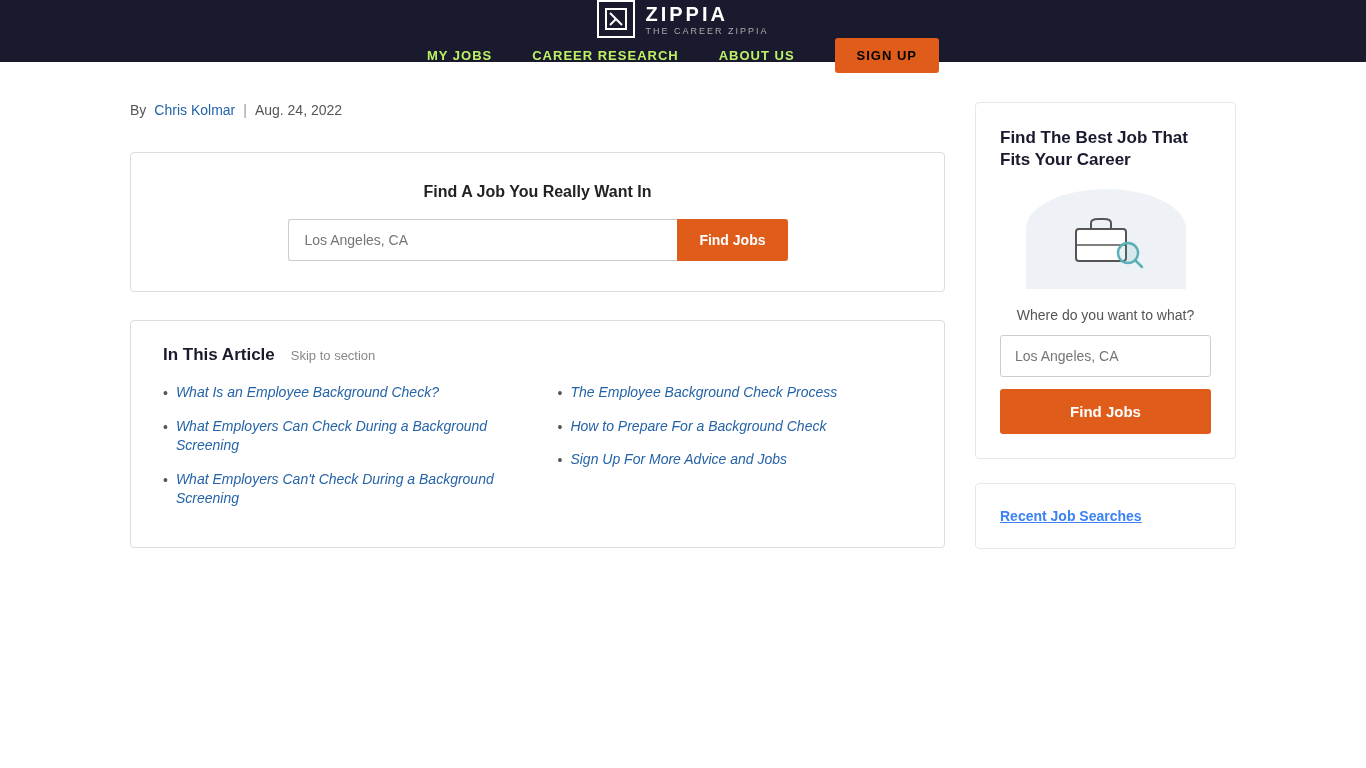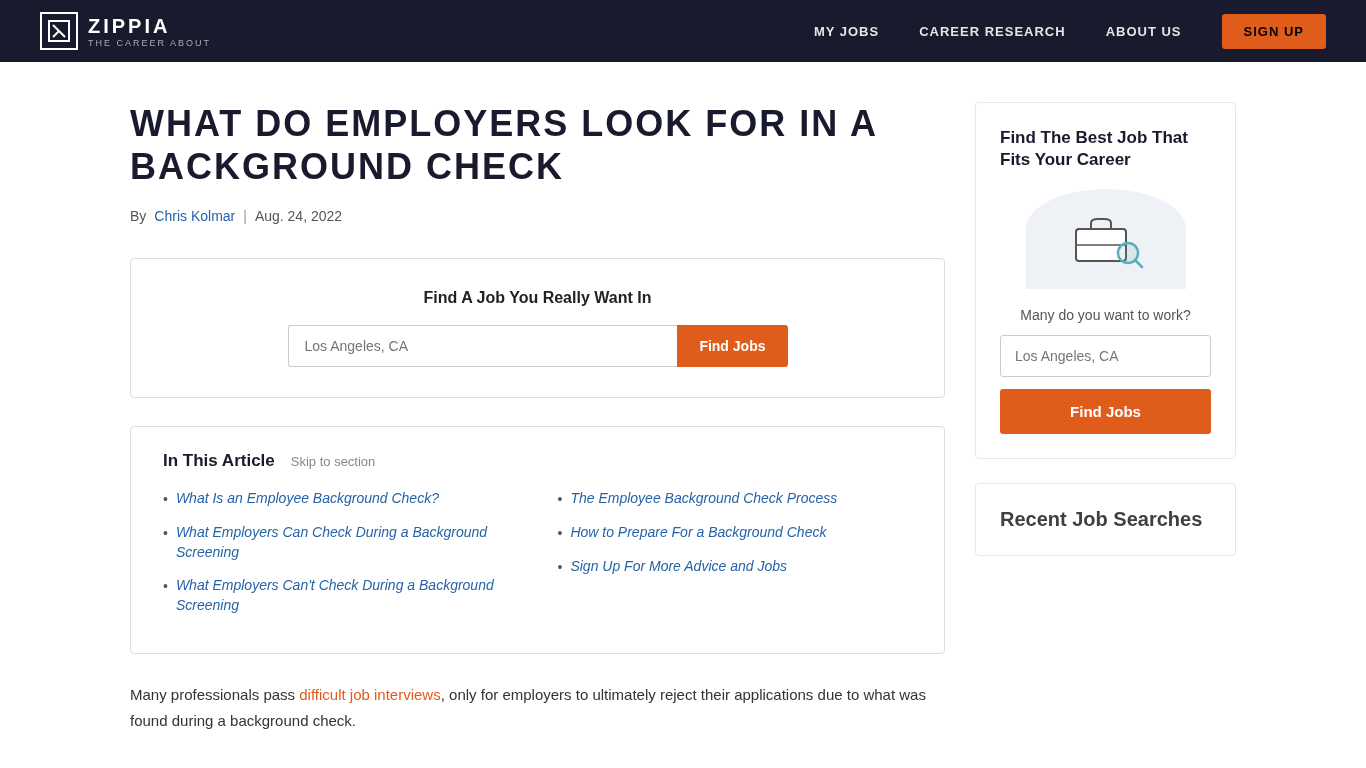--- a/index.html
+++ b/index.html
@@ -6,20 +6,21 @@
     body { font-family: Arial, Helvetica, sans-serif; background: #fff; color: #333; }
 
     
     .header {
       background: #1a1a2e;
       height: 62px;
       display: flex;
       align-items: center;
       justify-content: space-between;
       padding: 0 40px;
+      flex-direction: column;
     }
     .logo-area {
       display: flex;
       align-items: center;
       gap: 10px;
       text-decoration: none;
     }
     .logo-icon {
       width: 38px;
       height: 38px;
@@ -45,21 +46,21 @@
       color: #aaa;
       font-size: 9px;
       letter-spacing: 2px;
     }
     .nav {
       display: flex;
       align-items: center;
       gap: 40px;
     }
     .nav-link {
-      color: #e5e5e5;
+      color: #bef264;
       text-decoration: none;
       font-size: 13px;
       letter-spacing: 1px;
       font-weight: 600;
       cursor: pointer;
     }
     .signup-btn {
       background: #e05c1a;
       color: #000000;
       border: none;
@@ -274,56 +275,56 @@
       color: #fff;
       border: none;
       padding: 14px;
       font-size: 15px;
       font-weight: bold;
       cursor: pointer;
       border-radius: 3px;
     }
 
     .recent-title {
-      font-size: 20px;
+      font-size: 14px;
       font-weight: 700;
-      color: #404040;
+      color: #3b82f6;
+      text-decoration: underline;
     }
   </style>
 </head>
 <body>
 
 <header class="header">
   <div class="logo-area">
     <div class="logo-icon">
       <svg width="22" height="22" viewBox="0 0 22 22" fill="none">
         <rect x="1" y="1" width="20" height="20" stroke="white" stroke-width="2" fill="none"></rect>
         <line x1="5" y1="5" x2="17" y2="17" stroke="white" stroke-width="2"></line>
         <line x1="5" y1="17" x2="11" y2="11" stroke="white" stroke-width="2"></line>
       </svg>
     </div>
     <div class="logo-text">
       <span class="logo-name">ZIPPIA</span>
-      <span class="logo-tagline">THE CAREER ABOUT</span>
+      <span class="logo-tagline">THE CAREER ZIPPIA</span>
     </div>
   </div>
 
   <nav class="nav">
     <a class="nav-link">MY JOBS</a>
     <a class="nav-link">CAREER RESEARCH</a>
     <a class="nav-link">ABOUT US</a>
     <button class="signup-btn">SIGN UP</button>
   </nav>
 </header>
 
 <div class="main-container">
 
   <div class="content-left">
 
-    <h1 class="article-title">WHAT DO EMPLOYERS LOOK FOR IN A BACKGROUND CHECK</h1>
 
     <div class="article-meta">
       <span>By</span>
       <a class="author-link">Chris Kolmar</a>
       <span class="meta-divider">|</span>
       <span>Aug. 24, 2022</span>
     </div>
 
     <div class="job-search-box">
       <div class="job-search-title">Find A Job You Really Want In</div>
@@ -363,25 +364,20 @@
             <a class="toc-link">How to Prepare For a Background Check</a>
           </div>
           <div class="toc-item">
             <span class="toc-bullet">•</span>
             <a class="toc-link">Sign Up For More Advice and Jobs</a>
           </div>
         </div>
       </div>
     </div>
 
-    <div class="article-body">
-      <p>
-        <span>Many professionals pass </span><a class="inline-link">difficult job interviews</a><span>, only for employers to ultimately reject their applications due to what was found during a background check.</span>
-      </p>
-    </div>
 
   </div>
 
   <div class="content-right">
 
     <div class="sidebar-card">
       <div class="sidebar-title">Find The Best Job That Fits Your Career</div>
 
       
       <div class="sidebar-illustration">
@@ -395,21 +391,21 @@
 
             <line x1="10" y1="36" x2="60" y2="36" stroke="#555" stroke-width="1.5"></line>
 
             <circle cx="62" cy="44" r="10" stroke="#5aafb8" stroke-width="2.5" fill="rgba(90,175,184,0.15)"></circle>
 
             <line x1="69" y1="51" x2="76" y2="58" stroke="#5aafb8" stroke-width="2.5" stroke-linecap="round"></line>
           </svg>
         </div>
       </div>
 
-      <div class="sidebar-where-label">Many do you want to work?</div>
+      <div class="sidebar-where-label">Where do you want to what?</div>
       <input class="sidebar-input" type="text" placeholder="Los Angeles, CA" style="">
       <button class="sidebar-find-btn">Find Jobs</button>
     </div>
 
     <div class="sidebar-card">
       <div class="recent-title">Recent Job Searches</div>
     </div>
 
   </div>
 

